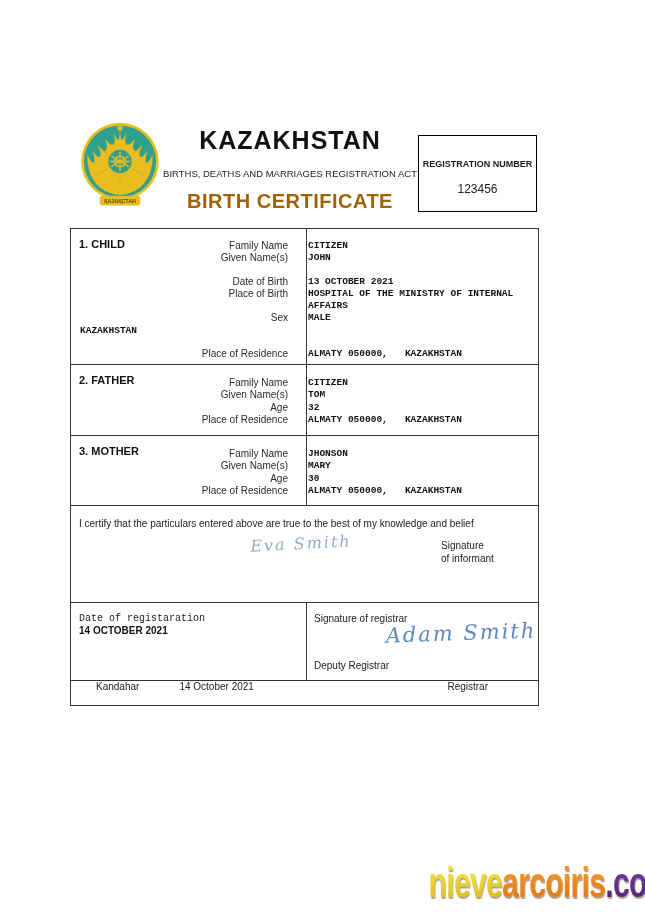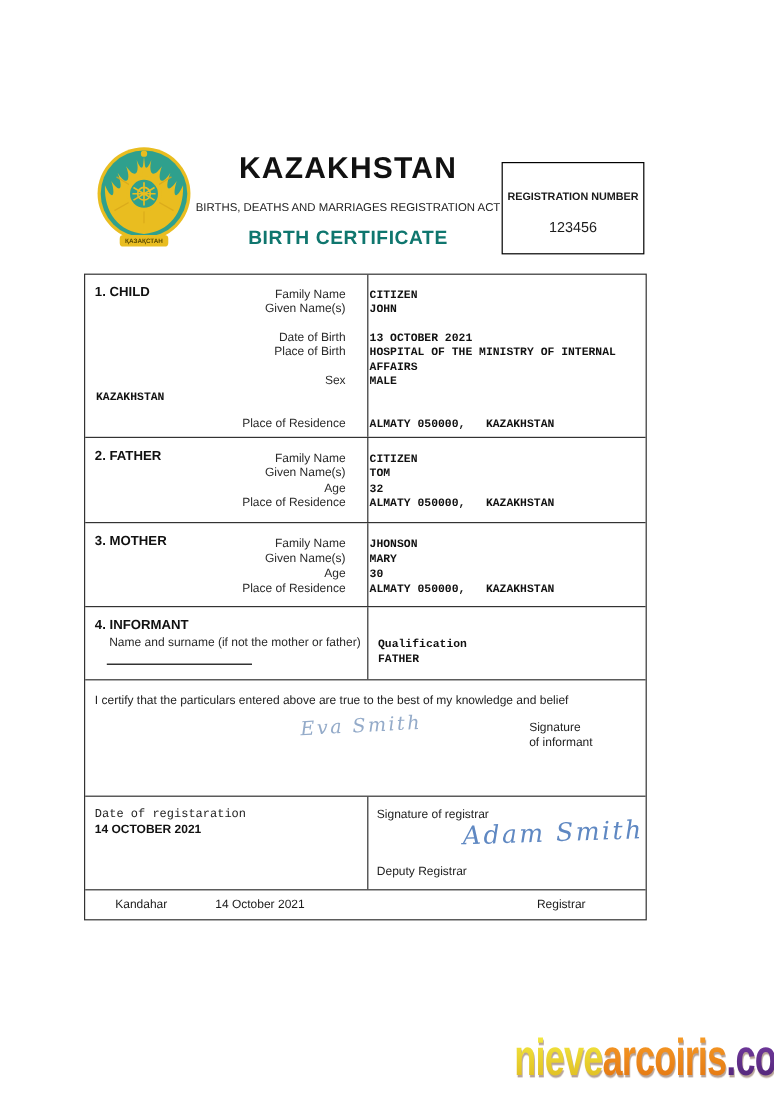--- a/index.html
+++ b/index.html
@@ -5,38 +5,38 @@
   html,body{margin:0;padding:0;background:#ffffff;}
   .page{
     position:relative;width:645px;height:913px;background:#ffffff;
     font-family:"Liberation Sans",sans-serif;color:#1b1b1b;overflow:hidden;padding-left:28px;
   }
   
   .emblem{position:absolute;left:76px;top:121px;width:88px;height:88px;}
   .title-block{position:absolute;left:140px;top:126px;width:300px;text-align:center;}
   .country-title{font-size:25px;font-weight:700;letter-spacing:1px;color:#111;}
   .act-line{margin-top:13px;font-size:9.5px;color:#222;}
-  .cert-title{margin-top:11px;font-size:16px;font-weight:700;letter-spacing:.5px;color:#0f766e;}
+  .cert-title{margin-top:11px;font-size:20px;font-weight:700;letter-spacing:.5px;color:#a16207;}
   .reg-box{
     position:absolute;left:418px;top:135px;width:119px;height:77px;
     border:1.5px solid #000;box-sizing:border-box;text-align:center;
   }
   .reg-box-label{margin-top:23px;font-size:9px;font-weight:700;}
   .reg-box-number{margin-top:13px;font-size:12px;}
   
   .cert-table{position:absolute;left:70px;top:228px;width:467px;border:1.4px solid #333;box-sizing:content-box;}
   .trow{position:relative;}
   .trow + .trow{border-top:1.4px solid #333;}
   .r-child{height:135px;}
   .r-father{height:70px;}
   .r-mother{height:69px;}
   .r-informant{height:60px;}
   .r-certify{height:96px;}
   .r-registration{height:77px;}
-  .r-footer{height:24px;display:flex;align-items:center;font-size:10px;}
+  .r-footer{height:24px;display:flex;align-items:flex-start;font-size:10px;}
   .vline{position:absolute;left:235px;top:0;bottom:0;width:1.4px;background:#333;}
   .sec-title{position:absolute;left:8px;top:9px;font-size:11px;font-weight:700;color:#111;}
   .grid{position:absolute;left:0;right:0;}
   .pair{display:flex;}
   .pair .lbl{width:228px;text-align:right;padding-right:11px;box-sizing:border-box;
              font-size:10px;line-height:12.3px;color:#2a2a2a;}
   .pair .val{padding-left:9px;width:214px;font-family:"Liberation Mono",monospace;
              font-weight:700;font-size:9.5px;line-height:12.3px;white-space:pre-wrap;color:#111;}
   .gap{margin-top:11px;}
   
@@ -189,28 +189,20 @@
           <div class="lbl">Age</div>
           <div class="val">30</div>
         </div>
         <div class="pair">
           <div class="lbl">Place of Residence</div>
           <div class="val">ALMATY 050000,   KAZAKHSTAN</div>
         </div>
       </div>
     </div>
 
-    <div class="trow r-informant">
-      <div class="vline"></div>
-      <div class="sec-title">4. INFORMANT</div>
-      <div class="informant-name">Name and surname (if not the mother or father)</div>
-      <div class="informant-underline"></div>
-      <div class="informant-qual">Qualification
-FATHER</div>
-    </div>
 
     <div class="trow r-certify">
       <div class="certify-text">I certify that the particulars entered above are true to the best of my knowledge and belief</div>
       <div class="certify-sig">
         <span class="sig">Eva Smith</span>
       </div>
       <div class="certify-caption">
         <div>Signature</div>
         <div>of informant</div>
       </div>

